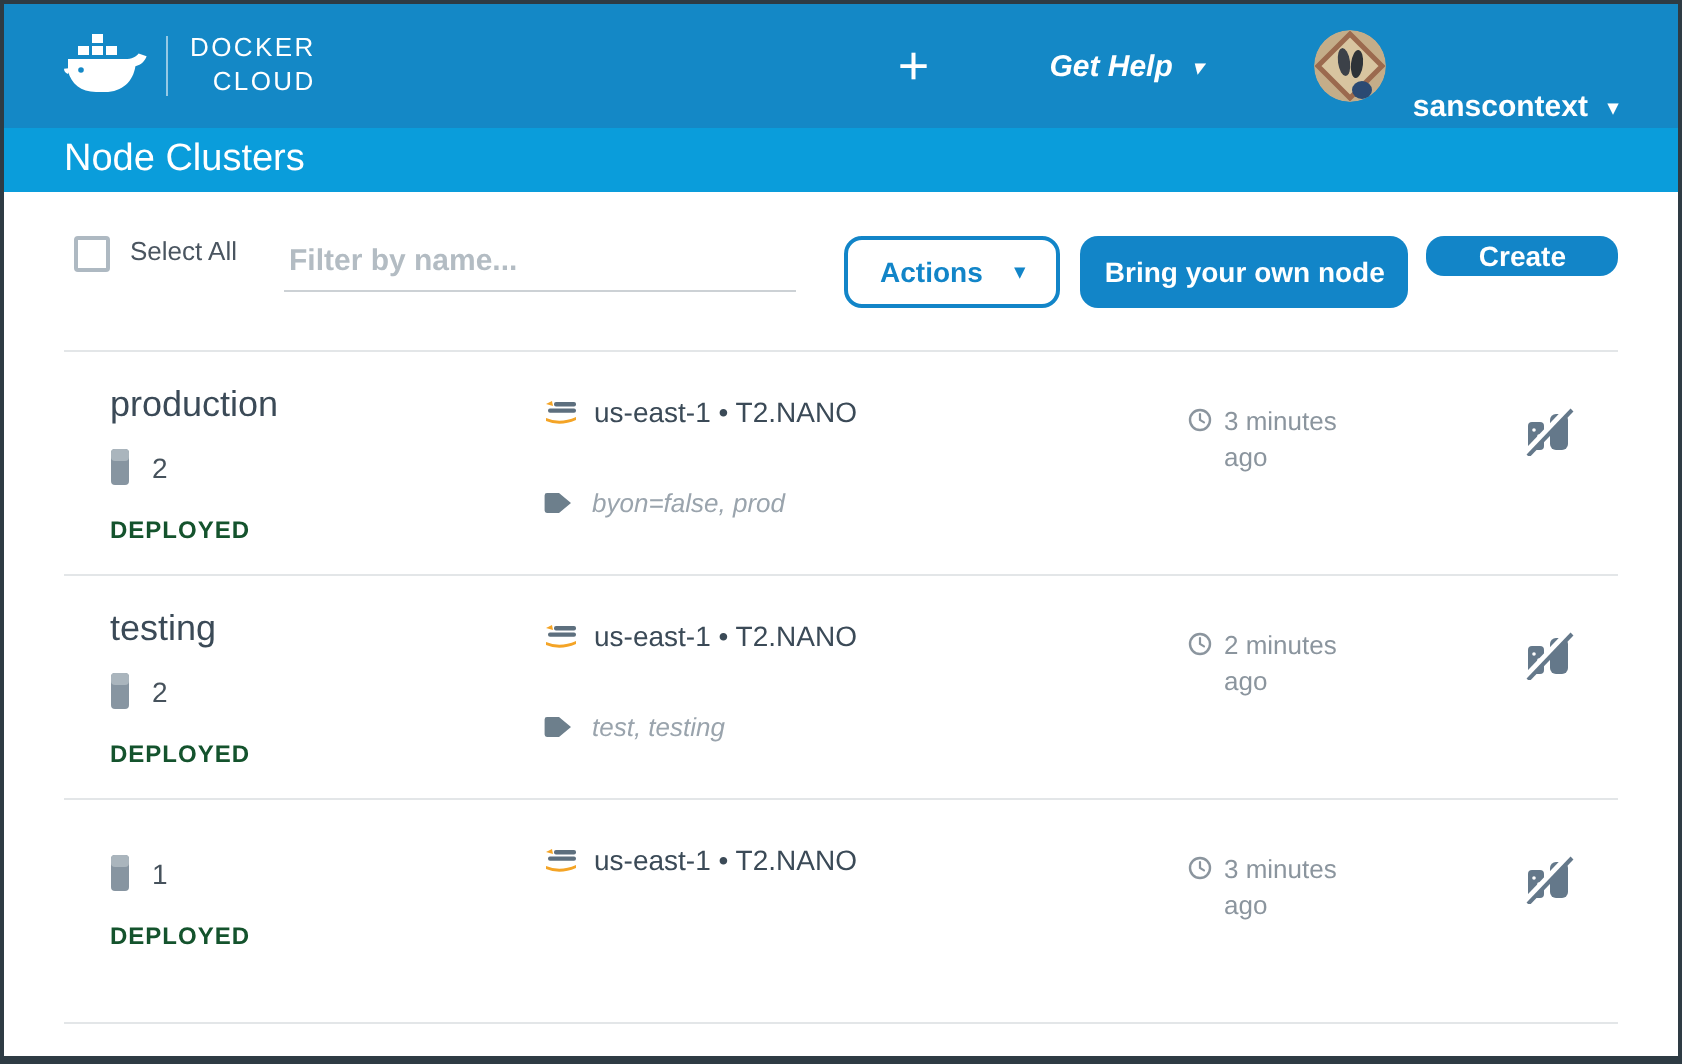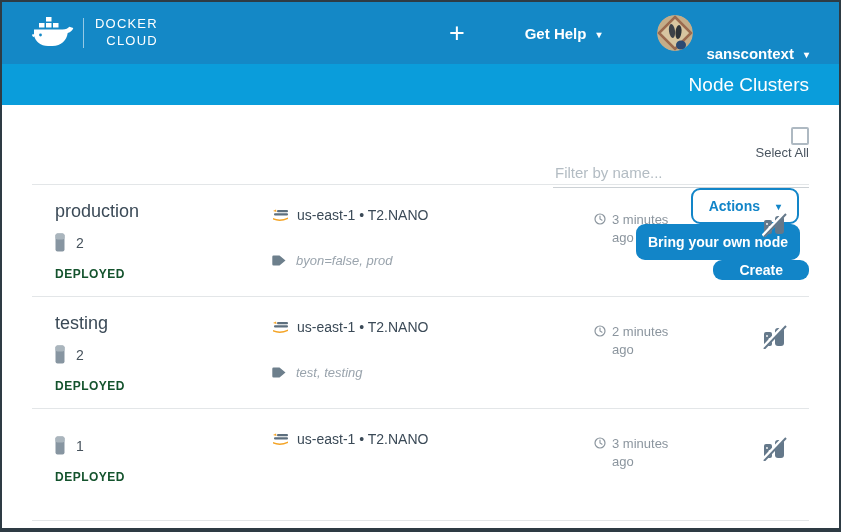--- a/index.html
+++ b/index.html
@@ -12,40 +12,41 @@
   
   .topbar {
     height:62px; background:#1488c6; display:flex; align-items:center;
     padding:0 30px; color:#fff;
   }
   .brand { display:flex; align-items:center; cursor:pointer;text-align:right; }
   .brand-divider { width:1px; height:30px; background:rgba(255,255,255,.55); margin:0 11px 0 9px; }
   .brand-text { font-size:13px; letter-spacing:1.2px; line-height:1.3; font-weight:400; }
   .top-right { margin-left:auto; display:flex; align-items:center; }
   .plus-btn { font-size:27px; font-weight:300; line-height:1; cursor:pointer; padding:0 4px; }
-  .get-help { display:flex; align-items:center; margin-left:56px; cursor:pointer; font-weight:700; font-size:15px; }
+  .get-help { display:flex; align-items:center; margin-left:56px; cursor:pointer; font-weight:700; font-size:15px;font-style:italic; }
   .caret { font-size:10px; margin-left:10px; position:relative; top:1px; }
   .avatar { width:36px; height:36px; border-radius:50%; overflow:hidden; margin-left:56px; cursor:pointer; flex:none; }
   .username { display:flex; align-items:center; margin-left:13px; cursor:pointer; font-weight:700; font-size:15px;margin-top:40px; }
   
   .subbar {
-    height:41px; background:#0a9ddb; color:#fff; display:flex; align-items:center;
-    padding:0 30px; font-size:19px; font-weight:400;justify-content:flex-end;
+    height:32px; background:#0a9ddb; color:#fff; display:flex; align-items:center;
+    padding:0 30px; font-size:19px; font-weight:400;
   }
   
-  .toolbar { display:flex; align-items:flex-end; padding:22px 30px 0 35px; height:62px;flex-direction:column; }
+  .toolbar { display:flex; align-items:flex-start; padding:22px 30px 0 35px; height:62px; }
   .checkbox {
     width:18px; height:18px; border:2px solid #aeb9c2; border-radius:2px;
     background:#fff; cursor:pointer; flex:none;
   }
   .select-all-label { font-size:13px; color:#4a5560; margin-left:10px; cursor:pointer; }
   .filter-input {
     margin-left:24px; width:256px; border:none; border-bottom:1px solid #ccd1d5;
     font-size:15px; padding:4px 2px 6px; color:#4a5560; outline:none; background:transparent;
     font-family:"Liberation Sans", sans-serif;
+    font-weight:bold;
   }
   .filter-input::placeholder { color:#b3bcc3; }
   .toolbar-spacer { flex:1; }
   .btn { font-family:"Liberation Sans", sans-serif; font-weight:700; font-size:14px; border-radius:9px; cursor:pointer; }
   .btn-outline {
     display:flex; align-items:center; background:#fff; color:#1285c8;
     border:2px solid #1285c8; padding:8px 16px; margin-right:10px;
   }
   .btn-outline .caret { margin-left:16px; top:0; }
   .btn-solid { background:#1285c8; color:#fff; border:none; padding:10px 12px; margin-right:9px; }

